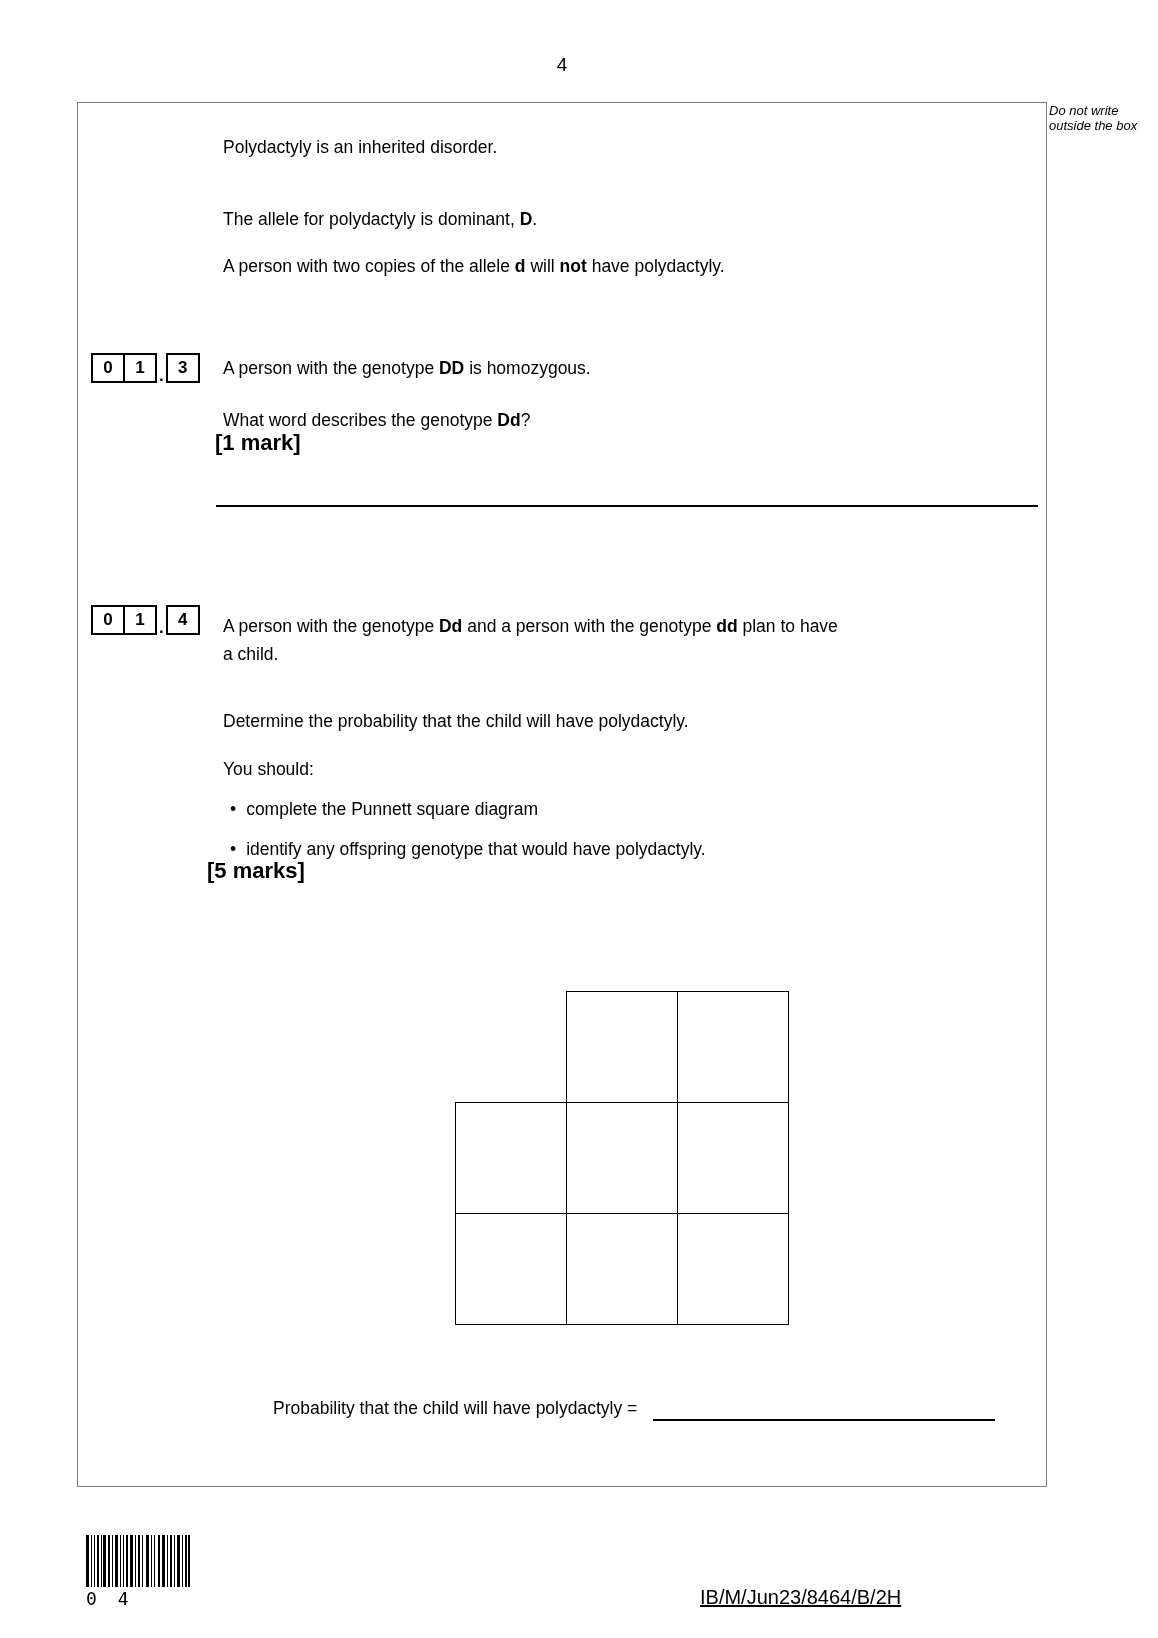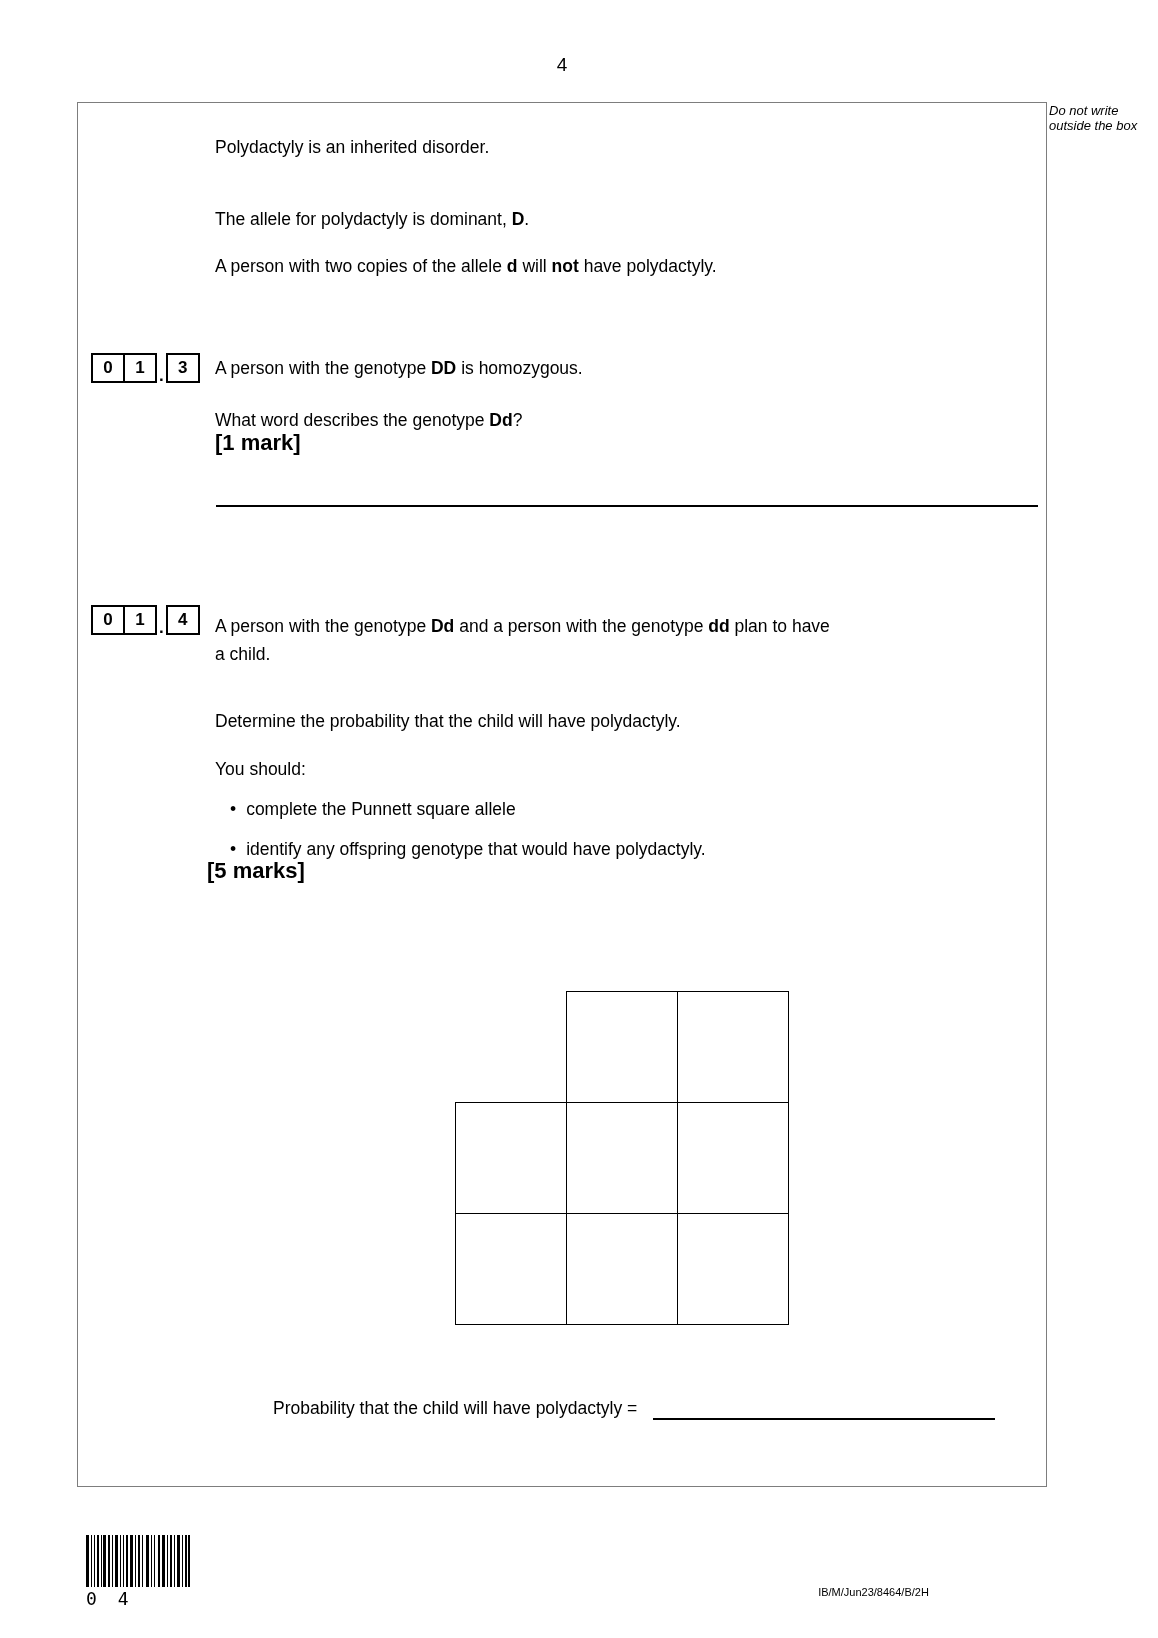--- a/index.html
+++ b/index.html
@@ -12,20 +12,21 @@
     font-family:"Liberation Sans", sans-serif;
     color:#000;
     overflow:hidden;
   }
   .txt{
     position:absolute;
     font-size:17.5px;
     line-height:25px;
     color:#000;
     white-space:nowrap;
+    margin-left:8px;
   }
   .wrap{white-space:normal;}
   b{font-weight:700;}
 
   
   .page-number{
     position:absolute;
     left:77px; top:54px; width:970px;
     text-align:center;
     font-size:19px;
@@ -102,20 +103,21 @@
     width:110px; height:110px;
     padding:0;
   }
   .pcell{border:1.5px solid #000;}
   .nocell{border:none;}
 
   .prob-row{
     position:absolute;
     left:273px; top:1396px; width:722px;
     display:flex;
+    align-items:flex-end;
     gap:16px;
     font-size:17.5px;
     line-height:25px;
     white-space:nowrap;
   }
   .prob-line{
     flex:1;
     border-bottom:2px solid #000;
     height:22px;
   }
@@ -128,22 +130,23 @@
     position:absolute;
     left:86px; top:1588px; width:104px;
     text-align:left;
     font-family:"DejaVu Sans Mono", monospace;
     font-size:18px;
     letter-spacing:5px;
   }
   .footer-code{
     position:absolute;
     left:700px; top:1586px; width:347px;
-    text-align:center;
-    font-size:11px;
+    text-align:left;
+    font-size:20px;
+    text-decoration:underline;
   }
 </style>
 </head>
 <body>
 
 <div class="page">
 
   <div class="page-number">4</div>
 
   <div class="side-note">Do not write outside the box</div>
@@ -174,21 +177,21 @@
     </span>
     <span class="qdot">.</span>
     <span class="qcell qsingle">4</span>
   </div>
   <div class="txt wrap" style="left:215px; top:612px; width:760px; line-height:28px;"><span>A person with the genotype </span><b>Dd</b><span> and a person with the genotype </span><b>dd</b><span> plan to have</span><br><span>a child.</span></div>
   <div class="txt" style="left:215px; top:709px;">Determine the probability that the child will have polydactyly.</div>
   <div class="txt" style="left:215px; top:757px;">You should:</div>
 
   <div class="bullet-item" style="left:230px; top:797px;">
     <span>•</span>
-    <span>complete the Punnett square allele</span>
+    <span>complete the Punnett square diagram</span>
   </div>
   <div class="bullet-item" style="left:230px; top:837px;">
     <span>•</span>
     <span>identify any offspring genotype that would have polydactyly.</span>
   </div>
 
   <div class="marks" style="left:207px; top:858px; width:824px;">[5 marks]</div>
 
   <table class="punnett">
     <tbody>

